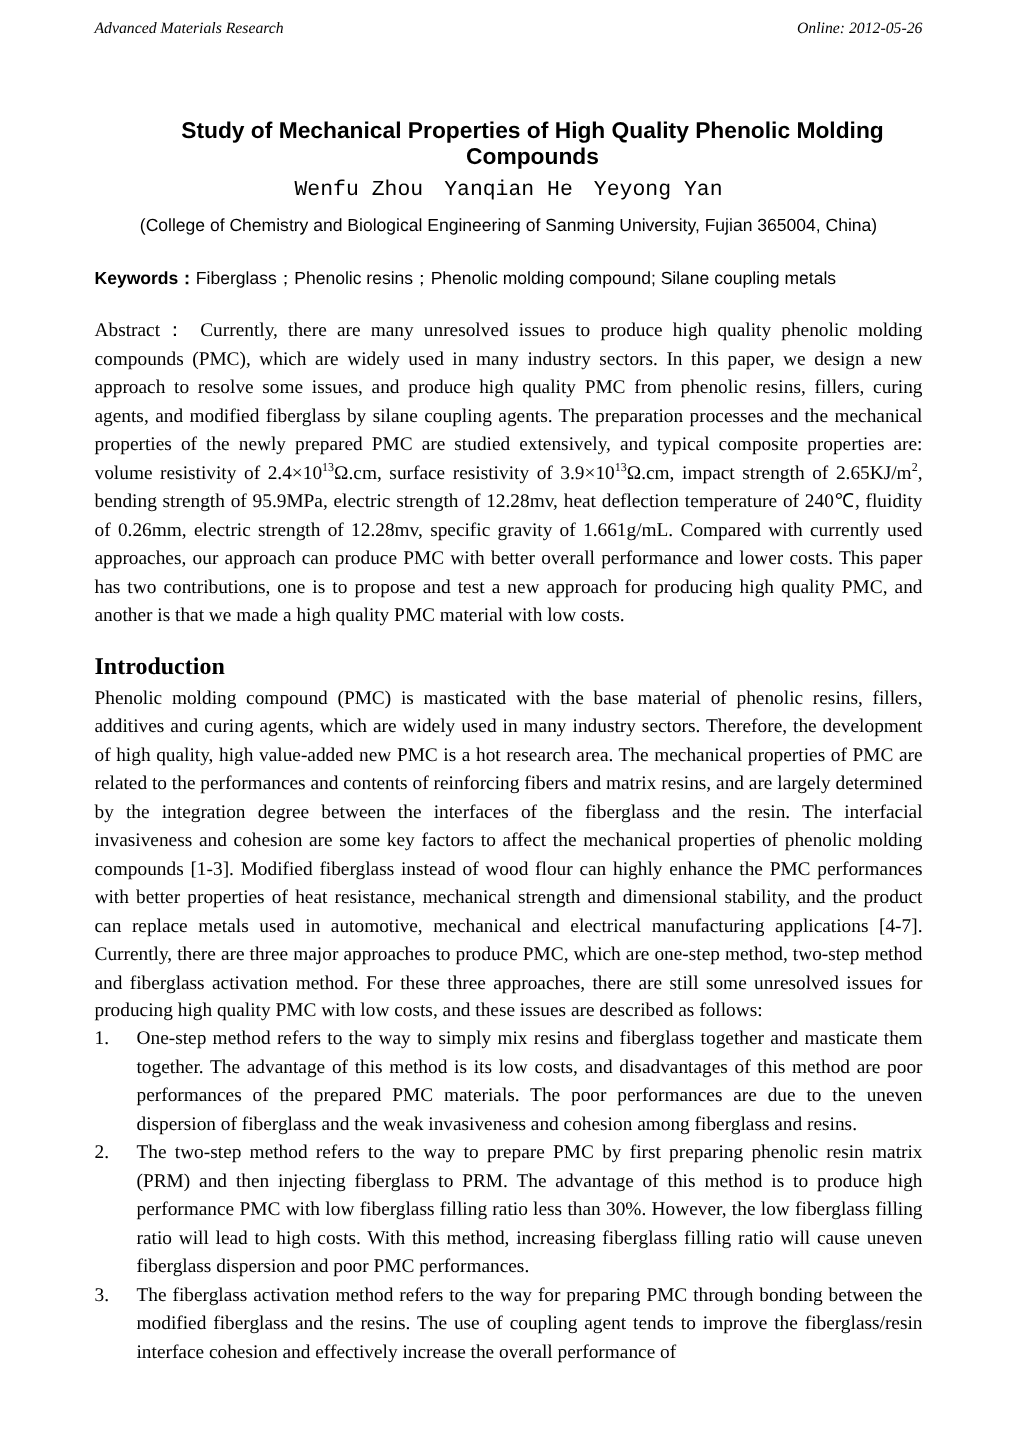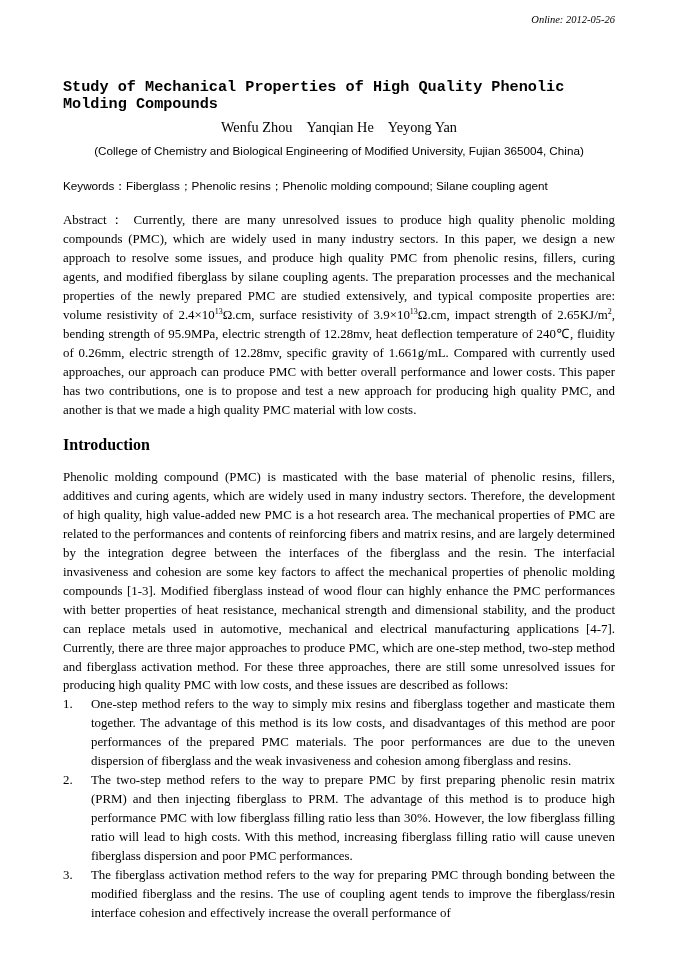--- a/index.html
+++ b/index.html
@@ -24,36 +24,36 @@
       font-size: 10.5px;
       line-height: 11.6px;
     }
     .header .online {
       position: absolute;
       right: 0;
       top: 0;
     }
     .title {
       position: absolute;
-      left: 63px;
+      left: 79px;
       top: 79px;
       width: 552px;
-      text-align: left;
-      font-family: Liberation Mono, monospace;
+      text-align: center;
+      font-family: Liberation Sans, sans-serif;
       font-weight: bold;
       font-size: 15.2px;
       line-height: 17px;
     }
     .authors {
       position: absolute;
       left: 63px;
       top: 118px;
       width: 552px;
       text-align: center;
-      font-family: Liberation Serif, serif;
+      font-family: Liberation Mono, monospace;
       font-size: 14.3px;
       line-height: 18px;
       word-spacing: 0;
     }
     .authors span { margin: 0 7px; }
     .affil {
       position: absolute;
       left: 63px;
       top: 143px;
       width: 552px;
@@ -64,21 +64,21 @@
     }
     .keywords {
       position: absolute;
       left: 63px;
       top: 178px;
       width: 552px;
       font-family: "Liberation Sans", sans-serif;
       font-size: 11.7px;
       line-height: 16px;
     }
-    .keywords b { font-weight: normal; }
+    .keywords b { font-weight: bold; }
     .body-text {
       font-family: "Liberation Serif", serif;
       font-size: 12.9px;
       line-height: 18.95px;
       text-align: justify;
       text-align-last: left;
     }
     .abstract {
       position: absolute;
       left: 63px;
@@ -93,21 +93,21 @@
       top: 436px;
       width: 552px;
       font-family: "Liberation Serif", serif;
       font-weight: bold;
       font-size: 16px;
       line-height: 18px;
     }
     .intro {
       position: absolute;
       left: 63px;
-      top: 468px;
+      top: 456px;
       width: 552px;
     }
     .intro p { margin: 0; }
     .list {
       margin: 0;
       padding: 0;
       list-style: none;
     }
     .list li {
       position: relative;
@@ -116,33 +116,34 @@
     .list li .num {
       position: absolute;
       left: 0;
       top: 0;
     }
   </style>
 </head>
 <body>
 
 <div class="header">
+  <div>Advanced Materials Research</div>
   <div class="online">Online: 2012-05-26</div>
 </div>
 
 <div class="title">Study of Mechanical Properties of High Quality Phenolic Molding Compounds</div>
 
 <div class="authors">
   <span>Wenfu Zhou</span><span>Yanqian He</span><span>Yeyong Yan</span>
 </div>
 
-<div class="affil">(College of Chemistry and Biological Engineering of Modified University, Fujian 365004, China)</div>
+<div class="affil">(College of Chemistry and Biological Engineering of Sanming University, Fujian 365004, China)</div>
 
 <div class="keywords">
-  <b>Keywords：</b><span>Fiberglass；Phenolic resins；Phenolic molding compound; Silane coupling agent</span>
+  <b>Keywords：</b><span>Fiberglass；Phenolic resins；Phenolic molding compound; Silane coupling metals</span>
 </div>
 
 <div class="abstract body-text"><b>Abstract：</b><span> Currently, there are many unresolved issues to produce high quality phenolic molding compounds (PMC), which are widely used in many industry sectors. In this paper, we design a new approach to resolve some issues, and produce high quality PMC from phenolic resins, fillers, curing agents, and modified fiberglass by silane coupling agents. The preparation processes and the mechanical properties of the newly prepared PMC are studied extensively, and typical composite properties are: volume resistivity of 2.4×10</span><sup>13</sup><span>Ω.cm, surface resistivity of 3.9×10</span><sup>13</sup><span>Ω.cm, impact strength of 2.65KJ/m</span><sup>2</sup><span>, bending strength of 95.9MPa, electric strength of 12.28mv, heat deflection temperature of 240℃, fluidity of 0.26mm, electric strength of 12.28mv, specific gravity of 1.661g/mL. Compared with currently used approaches, our approach can produce PMC with better overall performance and lower costs. This paper has two contributions, one is to propose and test a new approach for producing high quality PMC, and another is that we made a high quality PMC material with low costs.</span></div>
 
 <div class="intro-heading">Introduction</div>
 
 <div class="intro body-text">
   <p>Phenolic molding compound (PMC) is masticated with the base material of phenolic resins, fillers, additives and curing agents, which are widely used in many industry sectors. Therefore, the development of high quality, high value-added new PMC is a hot research area. The mechanical properties of PMC are related to the performances and contents of reinforcing fibers and matrix resins, and are largely determined by the integration degree between the interfaces of the fiberglass and the resin. The interfacial invasiveness and cohesion are some key factors to affect the mechanical properties of phenolic molding compounds [1-3]. Modified fiberglass instead of wood flour can highly enhance the PMC performances with better properties of heat resistance, mechanical strength and dimensional stability, and the product can replace metals used in automotive, mechanical and electrical manufacturing applications [4-7]. Currently, there are three major approaches to produce PMC, which are one-step method, two-step method and fiberglass activation method. For these three approaches, there are still some unresolved issues for producing high quality PMC with low costs, and these issues are described as follows:</p>
   <ol class="list">
     <li>

